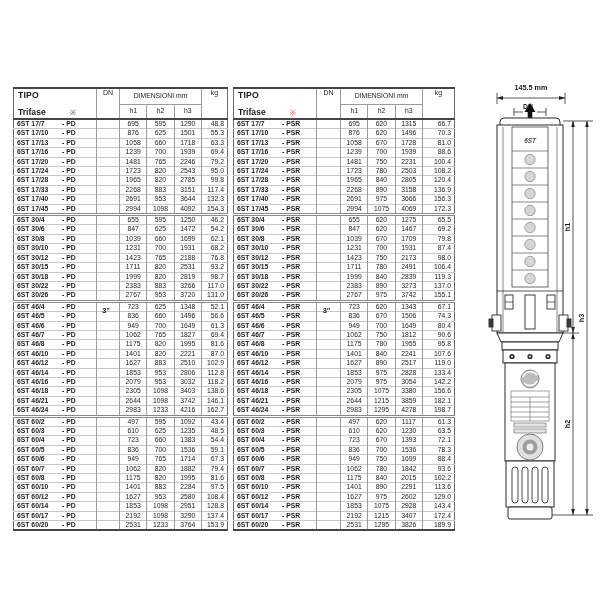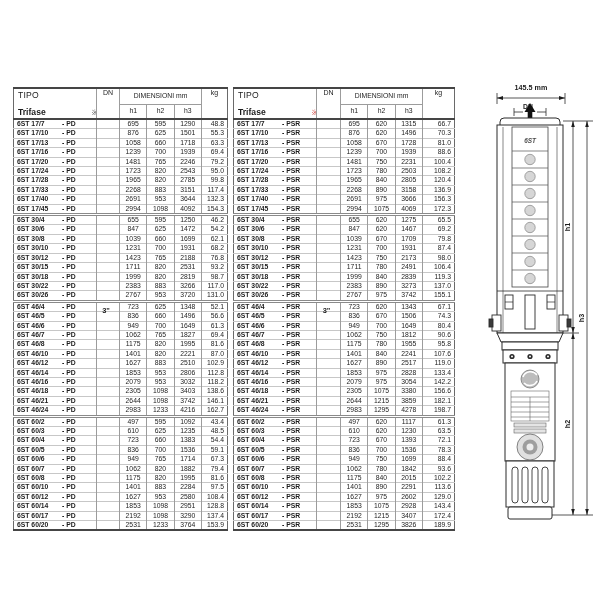--- a/index.html
+++ b/index.html
@@ -20,22 +20,22 @@
   .spec thead th{vertical-align:top;}
   .th-tipo{width:82px;text-align:left;}
   .th-dn{width:22px;font-size:7px;font-weight:bold;padding-top:2px;text-align:center;}
   #table-psr .th-dn{width:23px;}
   .th-kg{width:25px;font-size:7px;font-weight:bold;padding-top:3px;text-align:center;}
   #table-psr .th-kg{width:31px;}
   .th-dim{font-size:6.8px;font-weight:bold;height:14px;line-height:14px;text-align:center;}
   .th-h{font-size:6.8px;font-weight:bold;height:13px;line-height:12px;text-align:center;width:28px;}
   .th-h2c{width:27px;}.th-h3c{width:31px;}
   .tipo-box{height:27px;display:flex;flex-direction:column;justify-content:space-between;padding:1px 0 1px 4px;}
-  .tipo-line1{font-size:8.6px;font-weight:normal;letter-spacing:.2px;}
-  .tipo-line2{font-size:8.6px;font-weight:bold;display:flex;align-items:baseline;gap:22px;}
+  .tipo-line1{font-size:8.6px;font-weight:bold;letter-spacing:.2px;}
+  .tipo-line2{font-size:8.6px;font-weight:bold;display:flex;align-items:baseline;}
   .note-star{font-size:7.5px;font-weight:normal;margin-left:24px;}
   .hb{border-bottom:2px solid #454545;}
   .vline{border-left:1px solid #9c9c9c;}
   .hline-top{border-top:1px solid #9c9c9c;}
 
   
   .spec td{height:8.3px;line-height:8.4px;font-size:6.8px;}
   .spec tbody td{border-top:1px solid #c7c7c7;}
   .spec tbody:first-of-type tr:first-child td{border-top:none;}
   .spec tbody.group-start tr:first-child td{border-top:3px double #8a8a8a;}

